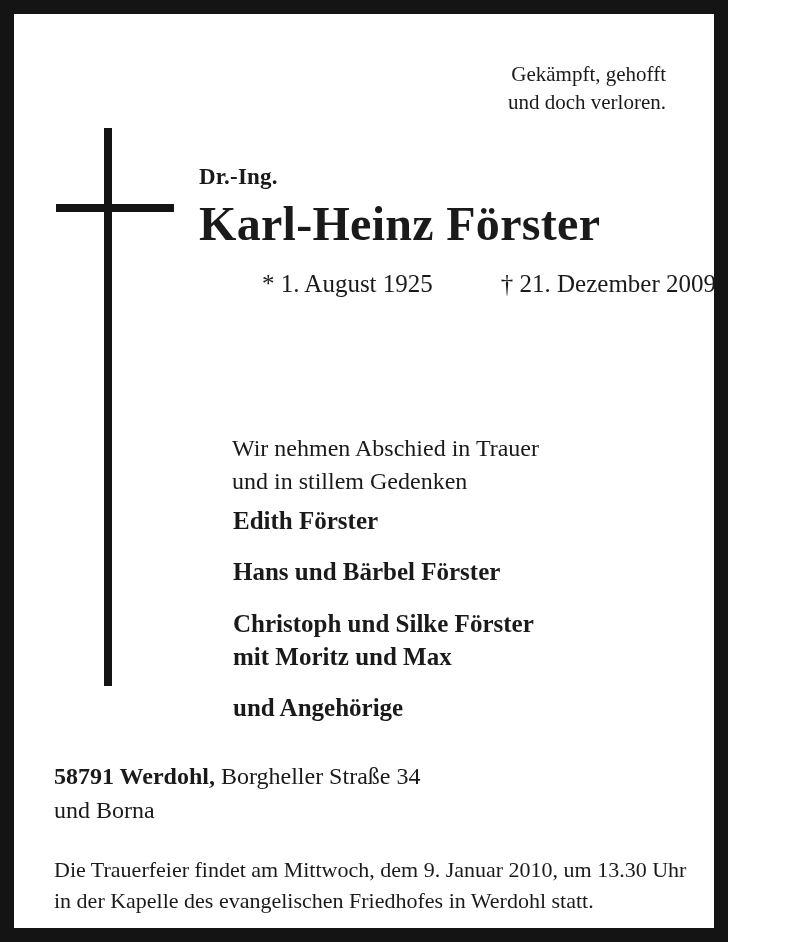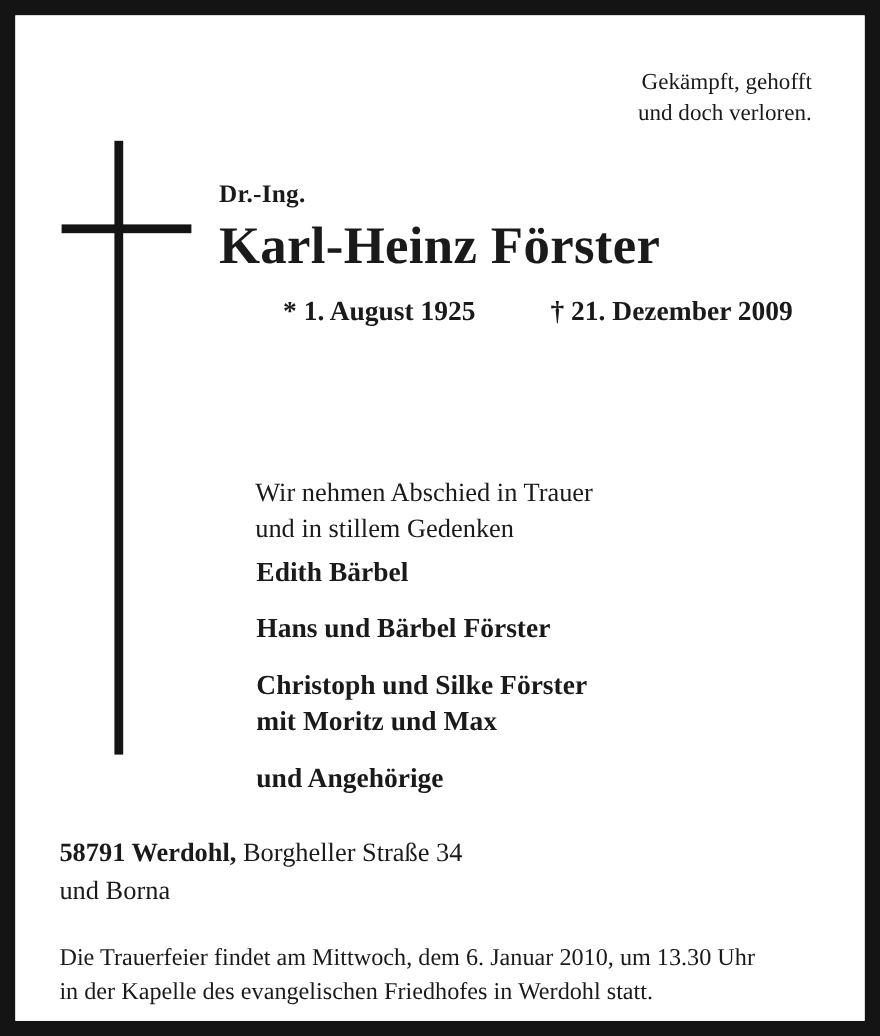--- a/index.html
+++ b/index.html
@@ -9,21 +9,21 @@
   }
   body {
     width: 800px;
     height: 942px;
     font-family: "Liberation Serif", serif;
     color: #1a1a1a;
     overflow: hidden;
   }
   .obituary {
     position: relative;
-    width: 800px;
+    width: 728px;
     height: 942px;
     box-sizing: border-box;
     background: #ffffff;
     border: 14px solid #141414;
   }
   .inner {
     position: relative;
     width: 100%;
     height: 100%;
     background: #ffffff;
@@ -91,21 +91,20 @@
     font-weight: bold;
     margin-top: 6px;
   }
   .dates {
     margin-top: 20px;
     font-size: 25px;
     display: flex;
     justify-content: center;
     gap: 68px;
     white-space: nowrap;
-    font-weight: bold;
   }
 
   
   .farewell {
     position: absolute;
     left: 218px;
     top: 418px;
     font-size: 24px;
     line-height: 1.38;
   }
@@ -169,21 +168,21 @@
       </div>
     </div>
 
     <div class="farewell">
       <div>Wir nehmen Abschied in Trauer</div>
       <div>und in stillem Gedenken</div>
     </div>
 
     <div class="mourners">
       <div class="entry">
-        <span>Edith Bärbel</span>
+        <span>Edith Förster</span>
       </div>
       <div class="entry">
         <span>Hans und Bärbel Förster</span>
       </div>
       <div class="entry">
         <span>Christoph und Silke Förster</span>
         <span class="l2">mit Moritz und Max</span>
       </div>
       <div class="entry">
         <span>und Angehörige</span>
@@ -191,18 +190,18 @@
     </div>
 
     <div class="address">
       <div>
         <span class="city">58791 Werdohl,</span><span> Borgheller Straße 34</span>
       </div>
       <div>und Borna</div>
     </div>
 
     <div class="service">
-      <div>Die Trauerfeier findet am Mittwoch, dem 6. Januar 2010, um 13.30 Uhr</div>
+      <div>Die Trauerfeier findet am Mittwoch, dem 9. Januar 2010, um 13.30 Uhr</div>
       <div>in der Kapelle des evangelischen Friedhofes in Werdohl statt.</div>
     </div>
 
   </div>
 </div>
 
 </body></html>

